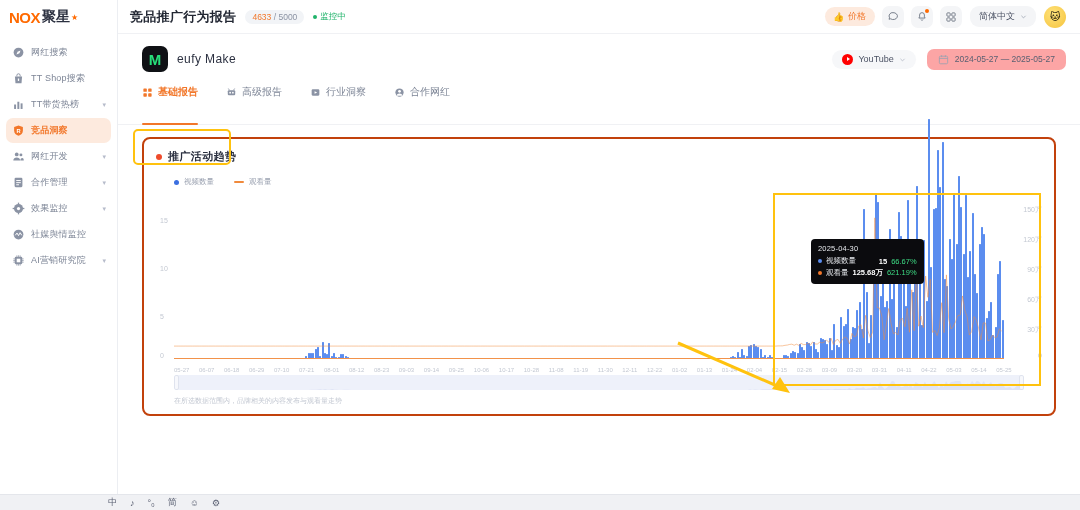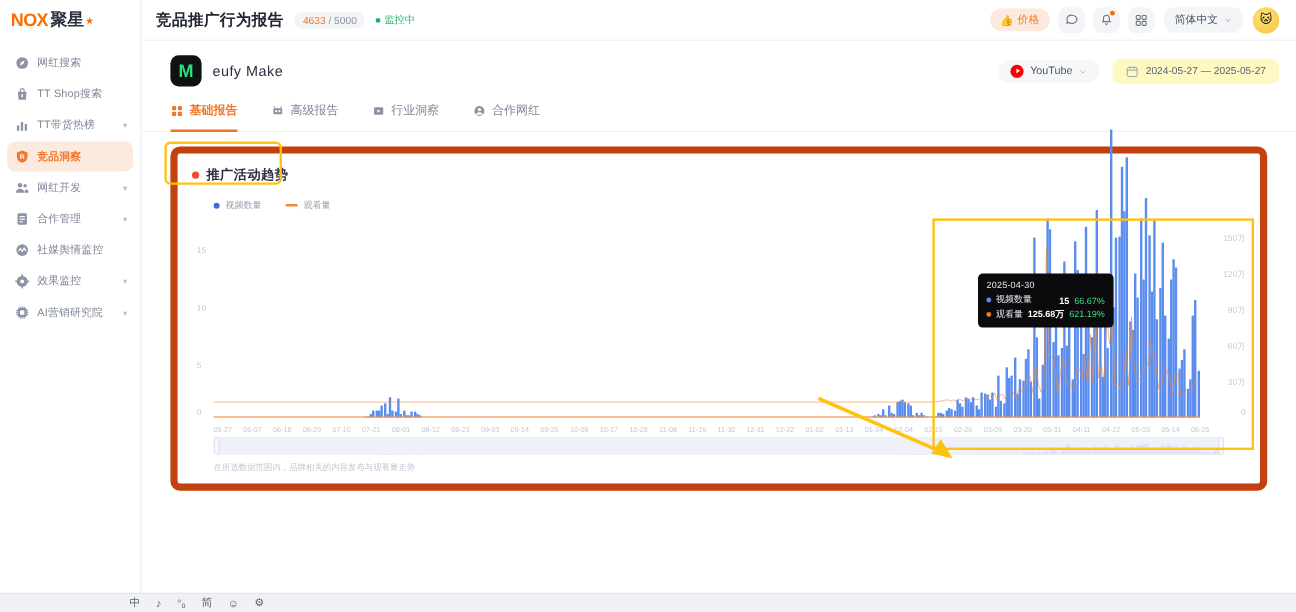--- a/index.html
+++ b/index.html
@@ -77,41 +77,41 @@
   }
   .brand-name { font-size: 12px; color: #2b3040; margin-left: 9px; letter-spacing: 0.4px; }
 
   .platform {
     display: flex; align-items: center; gap: 5px; background: #f6f7f9; border-radius: 11px;
     padding: 4px 10px; font-size: 9px; color: #4c5365; cursor: pointer;
   }
   .yt { width: 11px; height: 11px; border-radius: 50%; background: #ff0000; display: flex; align-items: center; justify-content: center; }
   .yt::after { content: ""; border-left: 3.5px solid #fff; border-top: 2.5px solid transparent; border-bottom: 2.5px solid transparent; margin-left: 1px; }
   .daterange {
-    display: flex; align-items: center; gap: 6px; background: #fef9c3; border-radius: 7px;
+    display: flex; align-items: center; gap: 6px; background: #fca5a5; border-radius: 7px;
     padding: 5px 11px; font-size: 8.5px; color: #5a6072; margin-left: 11px; cursor: pointer;
   }
 
   
   .tabs { display: flex; gap: 28px; padding: 0 24px; margin-top: 13px; border-bottom: 1px solid #f0f1f4; }
-  .tab { display: flex; align-items: center; gap: 5px; padding-bottom: 10px; cursor: pointer; position: relative; }
+  .tab { display: flex; align-items: center; gap: 5px; padding-bottom: 25px; cursor: pointer; position: relative; }
   .tab .tlabel { font-size: 10px; color: #7d8596; }
   .tab.active .tlabel { color: #f2772a; font-weight: bold; }
   .tab.active::after { content: ""; position: absolute; left: 0; right: 0; bottom: -1px; height: 2px; background: #f2772a; border-radius: 2px; }
 
   
   .cards { display: flex; gap: 12px; padding: 11px 24px 0 24px; }
   .card {
     flex: 1; height: 36px; border: 1px solid #f0f1f4; border-radius: 7px;
     background: #fff; display: flex; align-items: center; padding: 0 12px;
   }
   .card .ph { font-size: 7.5px; color: #d2d6de; }
 
   
-  .trend { margin: 12px 24px 0 24px; border: 6px solid #c2410c; border-radius: 8px; position: relative; padding: 10px 12px 8px 12px; }
+  .trend { margin: 12px 24px 0 24px; border: 2px solid #c2410c; border-radius: 8px; position: relative; padding: 10px 12px 8px 12px; }
   .trend-head { display: flex; align-items: center; gap: 6px; }
   .trend-head .rdot { width: 6px; height: 6px; border-radius: 50%; background: #ef4b2b; }
   .trend-head .ttl { font-size: 11px; font-weight: bold; color: #2b3040; letter-spacing: 0.4px; }
   .hl-title {
     position: absolute; left: -11px; top: -10px; width: 98px; height: 36px;
     border: 2.5px solid #ffc20e; border-radius: 5px; pointer-events: none;
   }
 
   .legend { display: flex; gap: 20px; padding: 13px 0 0 18px; }
   .legend .le { display: flex; align-items: center; gap: 5px; font-size: 7.5px; color: #9aa1b0; }
@@ -220,36 +220,36 @@
             <rect x="3.2" y="2.2" width="9.6" height="11.6" rx="1.4" fill="#8b93a4"></rect>
             <rect x="5.2" y="5" width="5.6" height="1.2" fill="#fff"></rect>
             <rect x="5.2" y="7.6" width="5.6" height="1.2" fill="#fff"></rect>
             <rect x="5.2" y="10.2" width="3.4" height="1.2" fill="#fff"></rect>
           </svg>
           <span class="lbl">合作管理</span>
           <span class="chev">▾</span>
         </div>
         <div class="nav-item">
           <svg class="ico" viewBox="0 0 16 16">
-            <circle cx="8" cy="8" r="6" fill="#8b93a4"></circle>
-            <path d="M4 9 L6.2 6.2 L8 9.4 L10 5.8 L12 9" stroke="#fff" stroke-width="1.2" fill="none"></path>
-          </svg>
-          <span class="lbl">社媒舆情监控</span>
-        </div>
-        <div class="nav-item">
-          <svg class="ico" viewBox="0 0 16 16">
             <circle cx="8" cy="8" r="5.6" fill="#8b93a4"></circle>
             <circle cx="8" cy="8" r="2" fill="#fff"></circle>
             <rect x="7.2" y="0.8" width="1.6" height="3" fill="#8b93a4"></rect>
             <rect x="7.2" y="12.2" width="1.6" height="3" fill="#8b93a4"></rect>
             <rect x="0.8" y="7.2" width="3" height="1.6" fill="#8b93a4"></rect>
             <rect x="12.2" y="7.2" width="3" height="1.6" fill="#8b93a4"></rect>
           </svg>
           <span class="lbl">效果监控</span>
           <span class="chev">▾</span>
+        </div>
+        <div class="nav-item">
+          <svg class="ico" viewBox="0 0 16 16">
+            <circle cx="8" cy="8" r="6" fill="#8b93a4"></circle>
+            <path d="M4 9 L6.2 6.2 L8 9.4 L10 5.8 L12 9" stroke="#fff" stroke-width="1.2" fill="none"></path>
+          </svg>
+          <span class="lbl">社媒舆情监控</span>
         </div>
         <div class="nav-item">
           <svg class="ico" viewBox="0 0 16 16">
             <rect x="3.4" y="3.4" width="9.2" height="9.2" rx="1.4" fill="#8b93a4"></rect>
             <rect x="5.8" y="5.8" width="4.4" height="4.4" fill="#fff"></rect>
             <path d="M6 1.8v1.6M8 1.8v1.6M10 1.8v1.6M6 12.6v1.6M8 12.6v1.6M10 12.6v1.6M1.8 6h1.6M1.8 8h1.6M1.8 10h1.6M12.6 6h1.6M12.6 8h1.6M12.6 10h1.6" stroke="#8b93a4" stroke-width="1.1"></path>
           </svg>
           <span class="lbl">AI营销研究院</span>
           <span class="chev">▾</span>
         </div>

